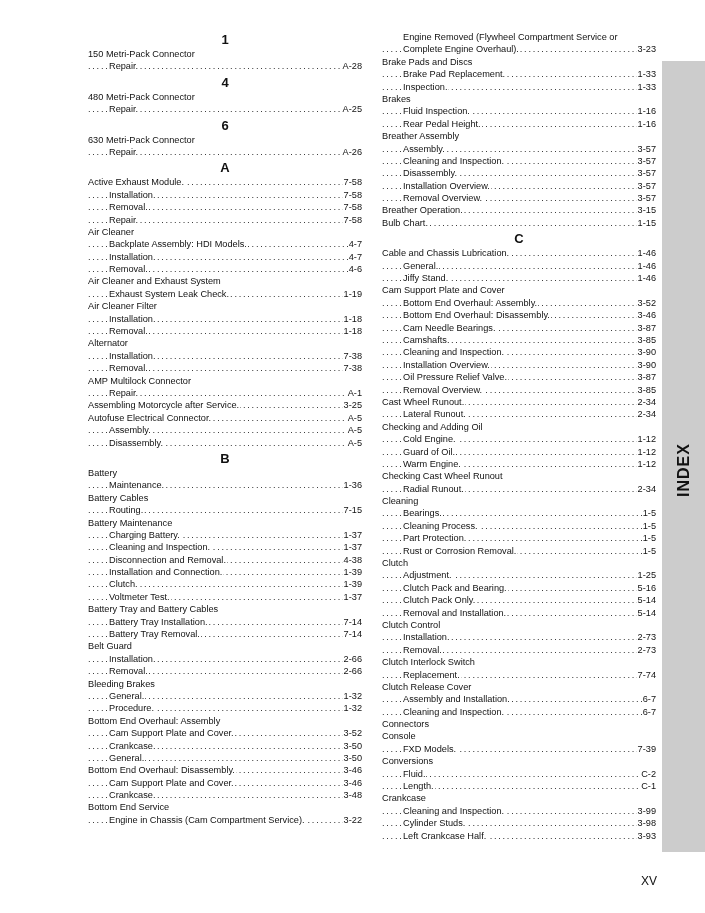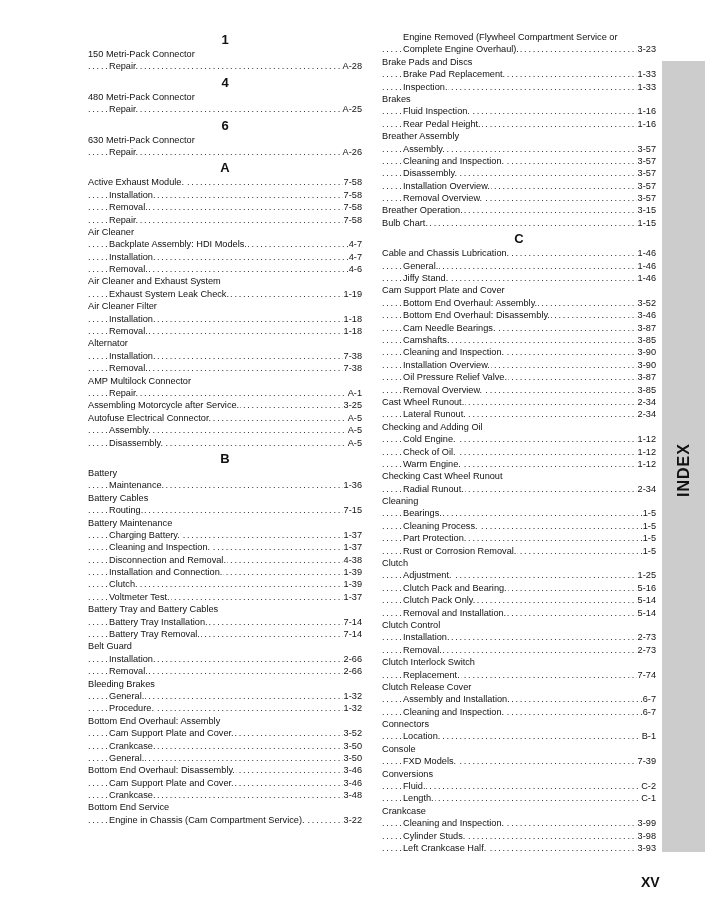--- a/index.html
+++ b/index.html
@@ -12,21 +12,21 @@
   .row { position: relative; height: 12.4px; line-height: 12.4px; font-size: 9.2px; white-space: nowrap; overflow: hidden; }
   .row.sub { padding-left: 21px; }
   .row .txt { background: #fff; position: relative; z-index: 1; padding-right: 1px; }
   .row.lead::before { content: ". . . . . . . . . . . . . . . . . . . . . . . . . . . . . . . . . . . . . . . . . . . . . . . . . . . . . . . . . . . . . . . . . . . . . . . . . . . . .";
      position: absolute; left: 0; right: 0; top: 0; letter-spacing: -0.4px; font-size: 9.2px; color: #222; white-space: nowrap; overflow: hidden; }
   .row .pg { position: absolute; right: 0; top: 0; background: #fff; z-index: 1; padding-left: 1px; }
   #side-tab { position: absolute; left: 662px; top: 61px; width: 43px; height: 791px; background: #cccccc; }
   #side-tab-label { position: absolute; left: 662px; top: 400px; width: 43px; height: 140px;
      display: flex; align-items: center; justify-content: center; }
   #side-tab-label span { transform: rotate(-90deg); font-weight: bold; font-size: 16px; letter-spacing: 1px; color: #111; white-space: nowrap; display: inline-block; }
-  #page-num { position: absolute; left: 641px; top: 874px; font-weight: bold; font-size: 14px; color: #111; }
+  #page-num { position: absolute; left: 641px; top: 874px; font-weight: normal; font-size: 12px; color: #111; }
 </style>
 </head>
 <body>
 
 <div id="side-tab"></div>
 <div id="side-tab-label">
     <span>INDEX</span>
   </div>
 
 <div class="col" id="col-left">
@@ -120,21 +120,21 @@
     <div class="row sub lead"><span class="txt">Cam Needle Bearings.</span><span class="pg">3-87</span></div>
     <div class="row sub lead"><span class="txt">Camshafts.</span><span class="pg">3-85</span></div>
     <div class="row sub lead"><span class="txt">Cleaning and Inspection.</span><span class="pg">3-90</span></div>
     <div class="row sub lead"><span class="txt">Installation Overview.</span><span class="pg">3-90</span></div>
     <div class="row sub lead"><span class="txt">Oil Pressure Relief Valve.</span><span class="pg">3-87</span></div>
     <div class="row sub lead"><span class="txt">Removal Overview.</span><span class="pg">3-85</span></div>
     <div class="row lead"><span class="txt">Cast Wheel Runout.</span><span class="pg">2-34</span></div>
     <div class="row sub lead"><span class="txt">Lateral Runout.</span><span class="pg">2-34</span></div>
     <div class="row"><span class="txt">Checking and Adding Oil</span></div>
     <div class="row sub lead"><span class="txt">Cold Engine.</span><span class="pg">1-12</span></div>
-    <div class="row sub lead"><span class="txt">Check of Oil.</span><span class="pg">1-12</span></div>
+    <div class="row sub lead"><span class="txt">Guard of Oil.</span><span class="pg">1-12</span></div>
     <div class="row sub lead"><span class="txt">Warm Engine.</span><span class="pg">1-12</span></div>
     <div class="row"><span class="txt">Checking Cast Wheel Runout</span></div>
     <div class="row sub lead"><span class="txt">Radial Runout.</span><span class="pg">2-34</span></div>
     <div class="row"><span class="txt">Cleaning</span></div>
     <div class="row sub lead"><span class="txt">Bearings.</span><span class="pg">1-5</span></div>
     <div class="row sub lead"><span class="txt">Cleaning Process.</span><span class="pg">1-5</span></div>
     <div class="row sub lead"><span class="txt">Part Protection.</span><span class="pg">1-5</span></div>
     <div class="row sub lead"><span class="txt">Rust or Corrosion Removal.</span><span class="pg">1-5</span></div>
     <div class="row"><span class="txt">Clutch</span></div>
     <div class="row sub lead"><span class="txt">Adjustment.</span><span class="pg">1-25</span></div>
@@ -143,21 +143,20 @@
     <div class="row sub lead"><span class="txt">Removal and Installation.</span><span class="pg">5-14</span></div>
     <div class="row"><span class="txt">Clutch Control</span></div>
     <div class="row sub lead"><span class="txt">Installation.</span><span class="pg">2-73</span></div>
     <div class="row sub lead"><span class="txt">Removal.</span><span class="pg">2-73</span></div>
     <div class="row"><span class="txt">Clutch Interlock Switch</span></div>
     <div class="row sub lead"><span class="txt">Replacement.</span><span class="pg">7-74</span></div>
     <div class="row"><span class="txt">Clutch Release Cover</span></div>
     <div class="row sub lead"><span class="txt">Assembly and Installation.</span><span class="pg">6-7</span></div>
     <div class="row sub lead"><span class="txt">Cleaning and Inspection.</span><span class="pg">6-7</span></div>
     <div class="row"><span class="txt">Connectors</span></div>
-    <div class="row sub lead"><span class="txt">Location.</span><span class="pg">B-1</span></div>
     <div class="row"><span class="txt">Console</span></div>
     <div class="row sub lead"><span class="txt">FXD Models.</span><span class="pg">7-39</span></div>
     <div class="row"><span class="txt">Conversions</span></div>
     <div class="row sub lead"><span class="txt">Fluid.</span><span class="pg">C-2</span></div>
     <div class="row sub lead"><span class="txt">Length.</span><span class="pg">C-1</span></div>
     <div class="row"><span class="txt">Crankcase</span></div>
     <div class="row sub lead"><span class="txt">Cleaning and Inspection.</span><span class="pg">3-99</span></div>
     <div class="row sub lead"><span class="txt">Cylinder Studs.</span><span class="pg">3-98</span></div>
     <div class="row sub lead"><span class="txt">Left Crankcase Half.</span><span class="pg">3-93</span></div>
   </div>

